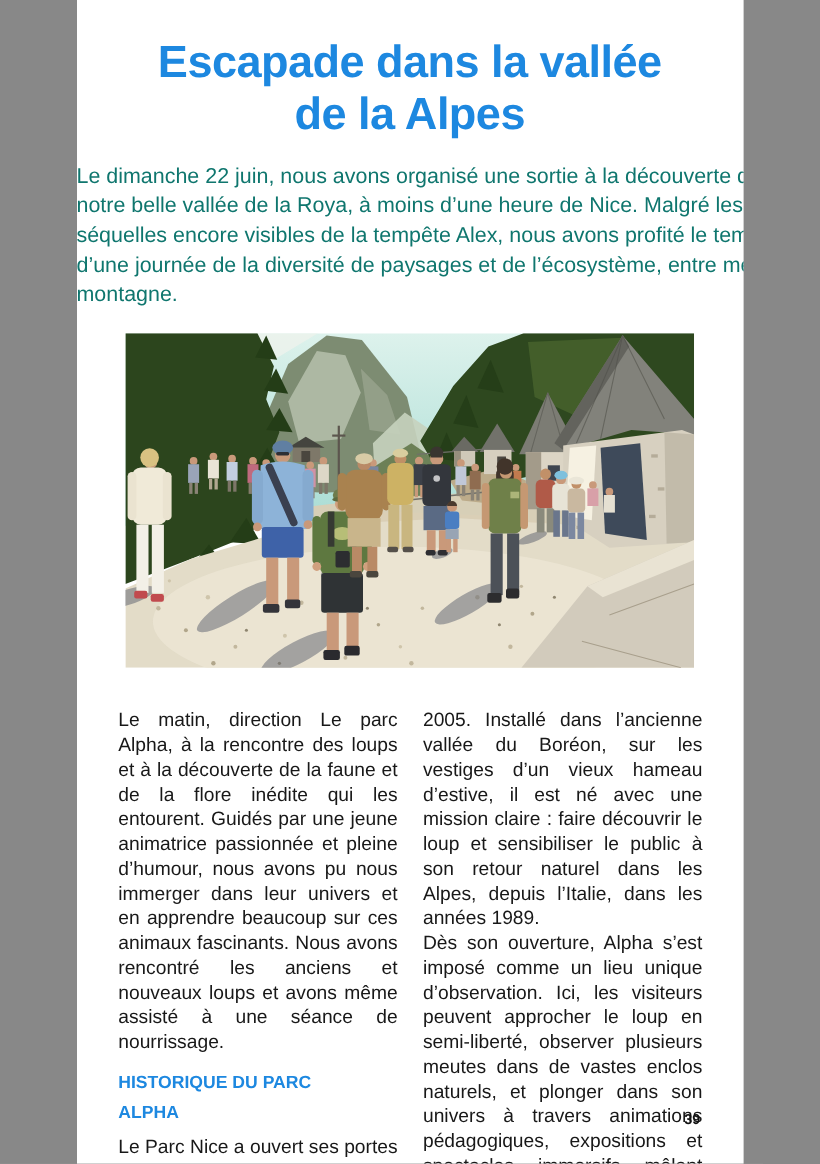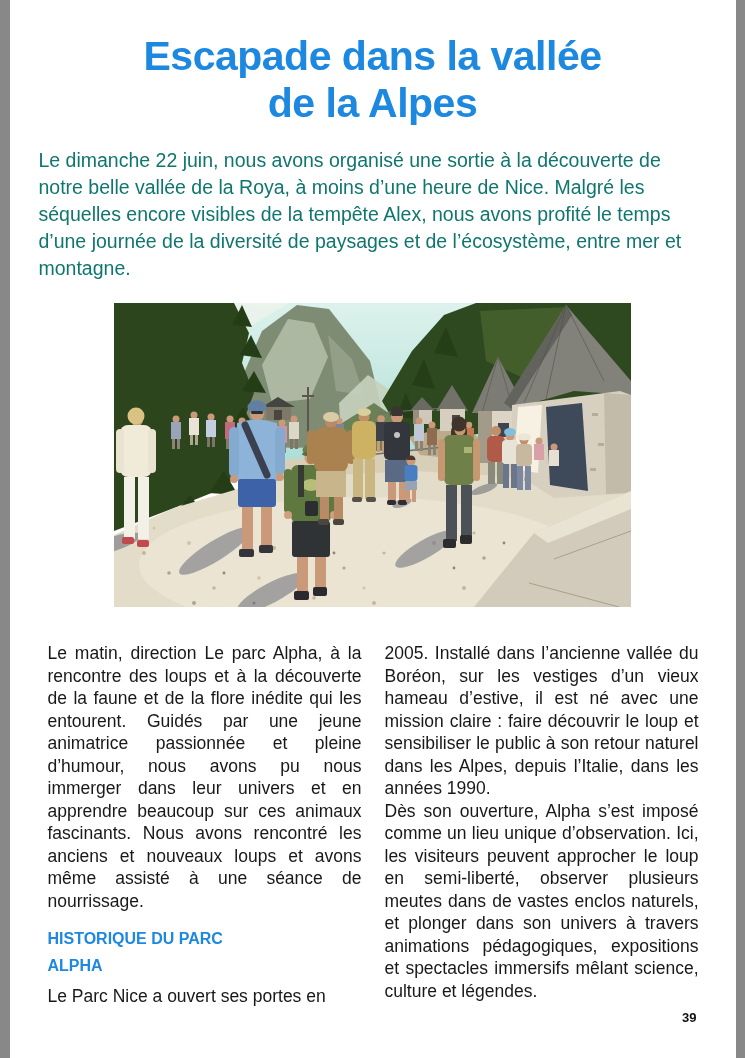--- a/index.html
+++ b/index.html
@@ -1,18 +1,18 @@
 <!DOCTYPE html>
 <html lang="fr" style="--accent: #1d88e0;"><head>
 <meta charset="utf-8">
 <style>
   html,body { margin:0; padding:0; background:#888; }
   .page {
     position:relative;
-    width:726px; height:1058px;
+    width:606px; height:1058px;
     margin:0 auto;
     background:#ffffff;
     font-family:"Liberation Sans", sans-serif;
     color:#1a1a1a;
     overflow:hidden;
   }
   .title {
     margin:33px 30px 0;
     text-align:center;
     font-size:41px;
@@ -426,20 +426,20 @@
   </div>
 
   <div class="columns">
     <div class="col">
       <p>Le matin, direction Le parc Alpha, à la rencontre des loups et à la découverte de la faune et de la flore inédite qui les entourent. Guidés par une jeune animatrice passionnée et pleine d’humour, nous avons pu nous immerger dans leur univers et en apprendre beaucoup sur ces animaux fascinants. Nous avons rencontré les anciens et nouveaux loups et avons même assisté à une séance de nourrissage.</p>
       <h2 class="section-heading">HISTORIQUE DU PARC
 ALPHA</h2>
       <p>Le Parc Nice a ouvert ses portes en</p>
     </div>
     <div class="col">
-      <p>2005. Installé dans l’ancienne vallée du Boréon, sur les vestiges d’un vieux hameau d’estive, il est né avec une mission claire : faire découvrir le loup et sensibiliser le public à son retour naturel dans les Alpes, depuis l’Italie, dans les années 1990.</p>
+      <p>2005. Installé dans l’ancienne vallée du Boréon, sur les vestiges d’un vieux hameau d’estive, il est né avec une mission claire : faire découvrir le loup et sensibiliser le public à son retour naturel dans les Alpes, depuis l’Italie, dans les années 1989.</p>
       <p>Dès son ouverture, Alpha s’est imposé comme un lieu unique d’observation. Ici, les visiteurs peuvent approcher le loup en semi-liberté, observer plusieurs meutes dans de vastes enclos naturels, et plonger dans son univers à travers animations pédagogiques, expositions et spectacles immersifs mêlant science, culture et légendes.</p>
     </div>
   </div>
 
   <div class="page-number">39</div>
 
 </div>
 
 </body></html>

